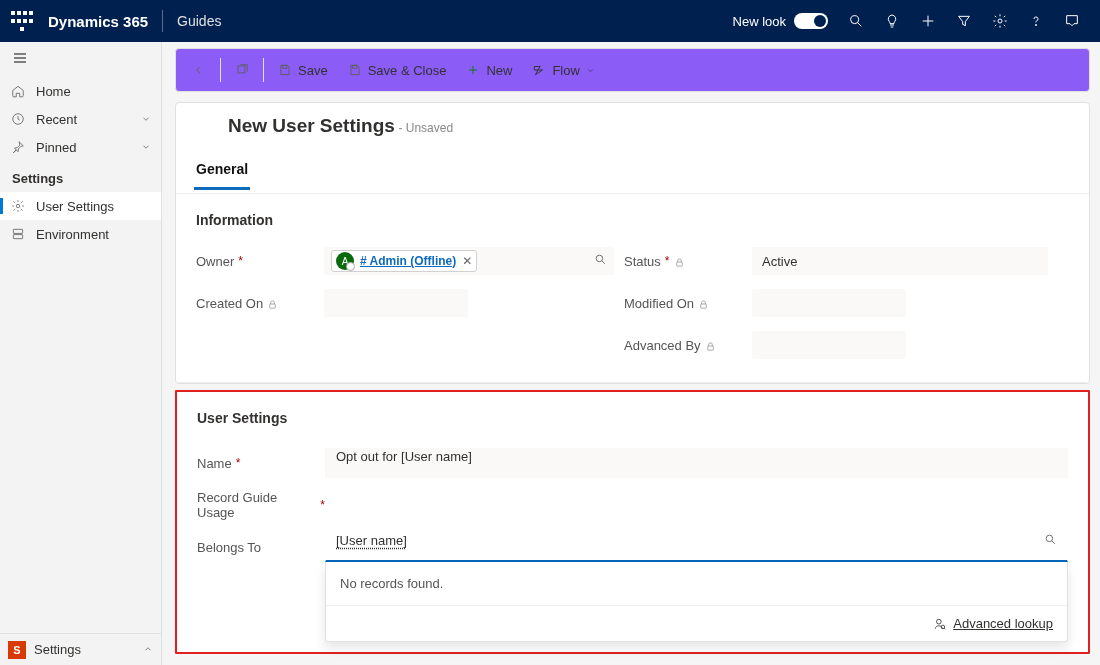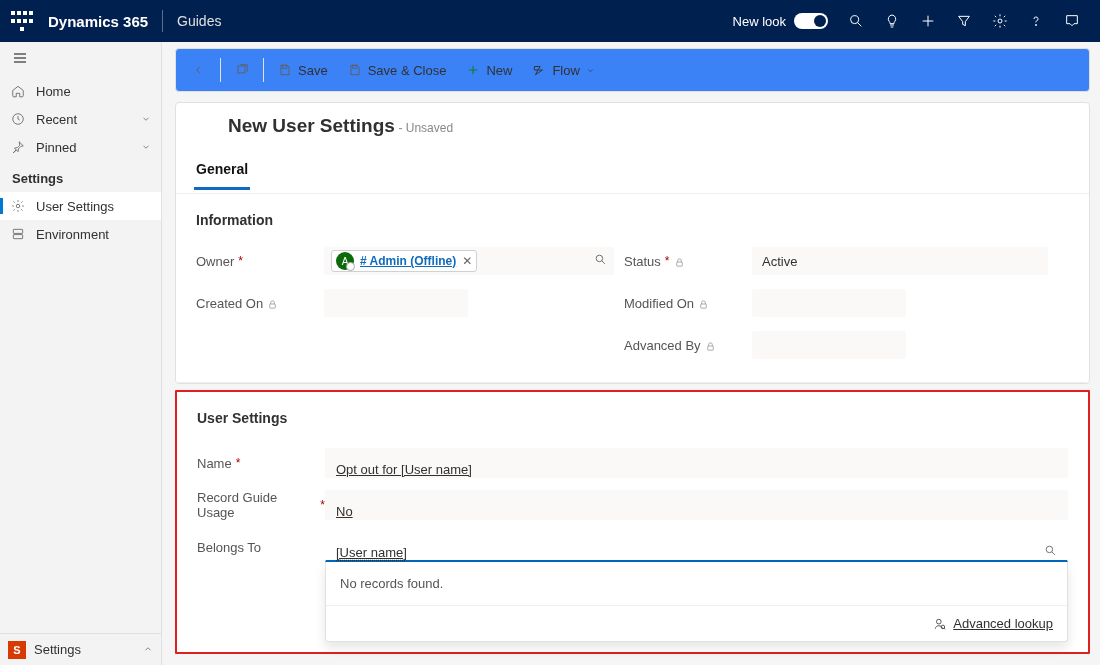--- a/index.html
+++ b/index.html
@@ -31,21 +31,21 @@
   .nav-group-title { padding: 10px 12px 6px; font-weight:600; font-size:13px; color:#323130;}
   .nav-item.selected { background:#fff; font-weight:400;}
   .nav-item.selected::before { content:""; position:absolute; left:0; top:6px; bottom:6px; width:3px; background:#0078d4;}
   .area-switch { position:absolute; bottom:0; left:0; right:0; height:32px; border-top:1px solid #e1e1e1; display:flex; align-items:center; padding:0 8px; background:#f3f3f3; cursor:pointer;}
   .area-switch .sq { width:18px; height:18px; background:#d83b01; color:#fff; font-size:11px; font-weight:600; display:flex; align-items:center; justify-content:center; margin-right:8px;}
   .area-switch .chevup { margin-left:auto;}
   .area-switch svg { width:10px; height:10px; stroke:#605e5c; fill:none; stroke-width:1.8;}
 
   
   .main { position:absolute; left:175px; top:48px; width: 915px;}
-  .cmdbar { height:44px; background:#3b82f6; border:1px solid #e1e1e1; border-radius:4px; display:flex; align-items:center; padding: 0 6px;}
+  .cmdbar { height:44px; background:#8b5cf6; border:1px solid #e1e1e1; border-radius:4px; display:flex; align-items:center; padding: 0 6px;}
   .cmdbtn { display:flex; align-items:center; padding: 6px 10px; cursor:pointer; font-size:13px; color:#323130;}
   .cmdbtn svg { width:14px; height:14px; margin-right:6px; stroke:#605e5c; fill:none; stroke-width:1.6;}
   .cmdbtn.iconly svg { margin-right:0;}
   .cmd-sep { width:1px; height:24px; background:#e1e1e1; margin:0 4px;}
   .cmdbtn.new svg { stroke:#107c10;}
   .cmdbtn.flow svg { stroke:#323130;}
   .cmdbtn .dd { margin-left:6px;}
   .cmdbtn .dd svg { width:9px;height:9px; margin:0;}
 
   .card { background:#fff; border:1px solid #e1e1e1; border-radius:4px; margin-top:10px;}
@@ -74,21 +74,21 @@
   .owner-chip a { font-size:12px; color:#0f6cbd; text-decoration:underline;font-weight:bold;}
   .owner-chip .x { margin-left:6px; cursor:pointer; color:#666; font-size:12px;}
   .search-ic svg{ width:13px;height:13px; stroke:#666; fill:none; stroke-width:1.7;}
   .status-val { height:28px; background:#faf9f8; width: 296px; display:flex; align-items:center; padding:0 10px; font-size:13px;}
 
   
   .callout { border: 2px solid #e02020; margin-top:6px; padding-bottom:6px; background:#fff; border-radius:1px;}
   .callout .inside { padding: 14px 20px 4px;}
   .fullfield { display:flex; align-items:center; margin-bottom:12px;}
   .fullfield .lbl { width: 128px; font-size:13px; color:#555; display:flex; align-items:center; gap:4px;}
-  .fullinput { flex:1; height:30px; background:#faf9f8; border:1px solid transparent; display:flex; align-items:flex-end; padding:0 10px; font-size:13px; color:#323130;text-decoration:underline;}
+  .fullinput { flex:1; height:30px; background:#faf9f8; border:1px solid transparent; display:flex; align-items:flex-start; padding:0 10px; font-size:13px; color:#323130;}
   .fullinput.look { background:#fff; border-bottom:2px solid #0067b8; justify-content:space-between;}
   .fullinput.look .val { text-decoration: underline; text-underline-offset: 3px; text-decoration-style: dotted; }
   .lookup-fly { margin-left:128px; margin-right:0; background:#fff; border:1px solid #e1e1e1; border-top:none; box-shadow: 0 6px 12px rgba(0,0,0,.1); border-radius:0 0 3px 3px;}
   .lookup-empty { padding: 14px 14px; font-size:13px; color:#555; border-bottom:1px solid #eee;}
   .lookup-foot { display:flex; justify-content:flex-end; padding: 10px 14px;}
   .advlook { display:flex; align-items:center; font-size:13px; color:#323130; text-decoration:underline; cursor:pointer;}
   .advlook svg { width:14px; height:14px; stroke:#323130; fill:none; stroke-width:1.4; margin-right:6px;}
 </style>
 </head>
 <body>
@@ -362,23 +362,20 @@
       <div class="fullinput">
             <span>Opt out for [User name]</span>
           </div>
     </div>
 
     <div class="fullfield">
       <div class="lbl">
             <span>Record Guide Usage</span>
             <span class="req">*</span>
           </div>
-      <div class="fullinput">
-            <span>No</span>
-          </div>
     </div>
 
     <div class="fullfield" style="margin-bottom:0;">
       <div class="lbl">
             <span>Belongs To</span>
           </div>
       <div class="fullinput look">
         <span class="val">[User name]</span>
         <span class="search-ic"><svg viewBox="0 0 24 24">
                 <circle cx="10" cy="10" r="6"></circle>

